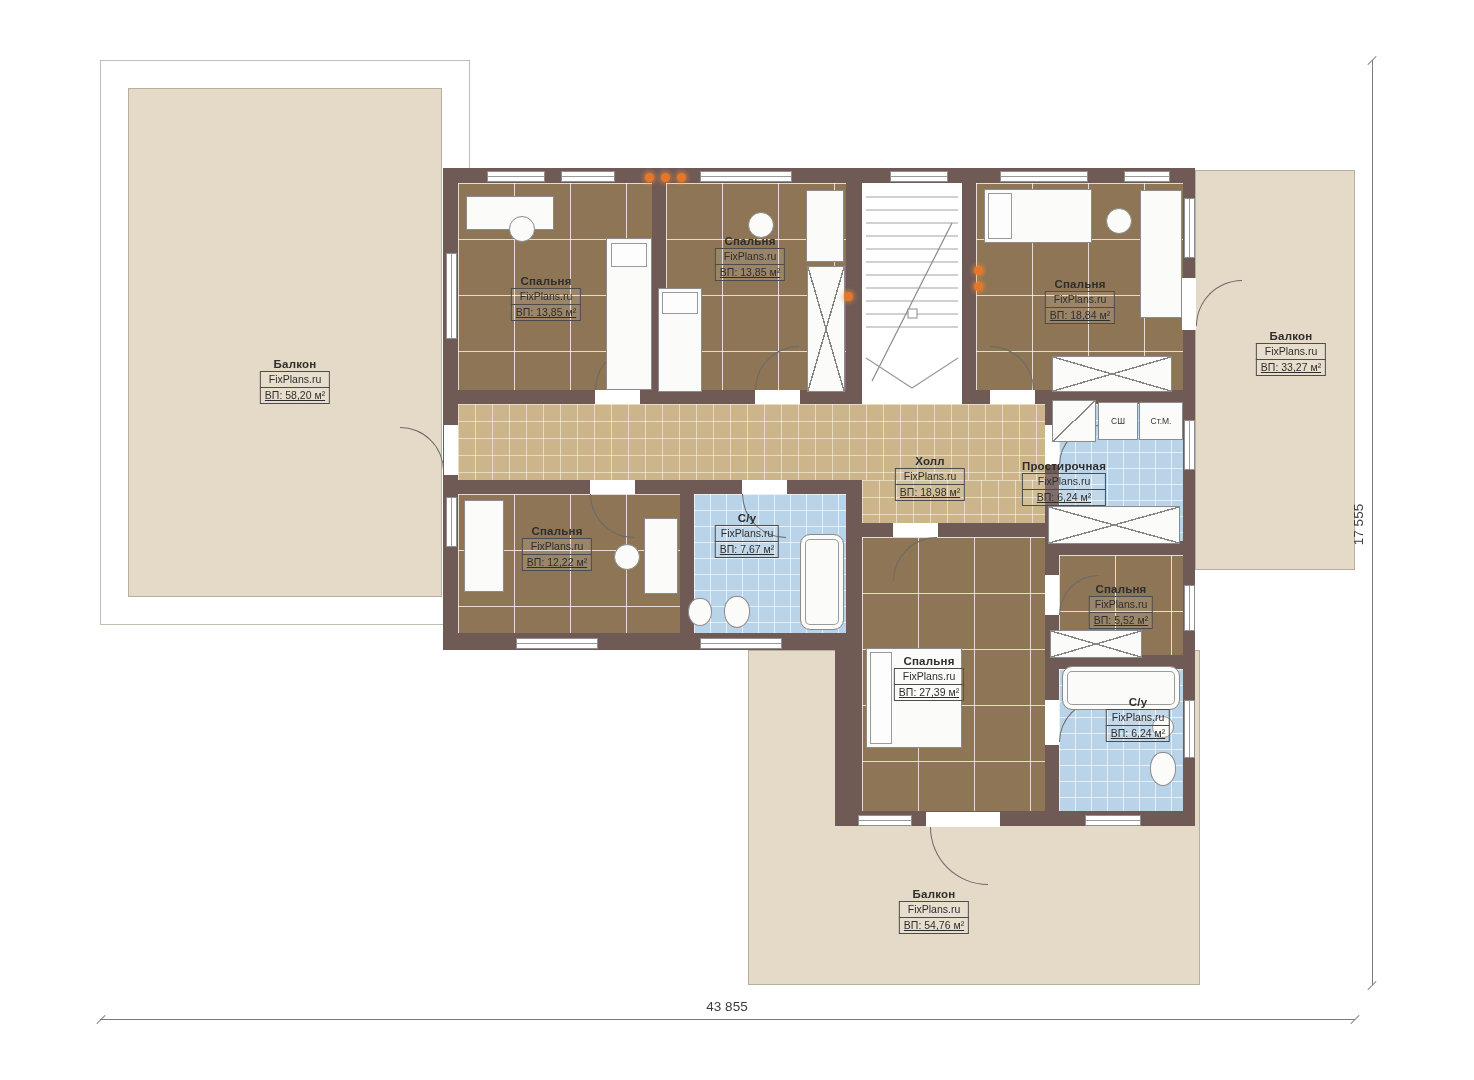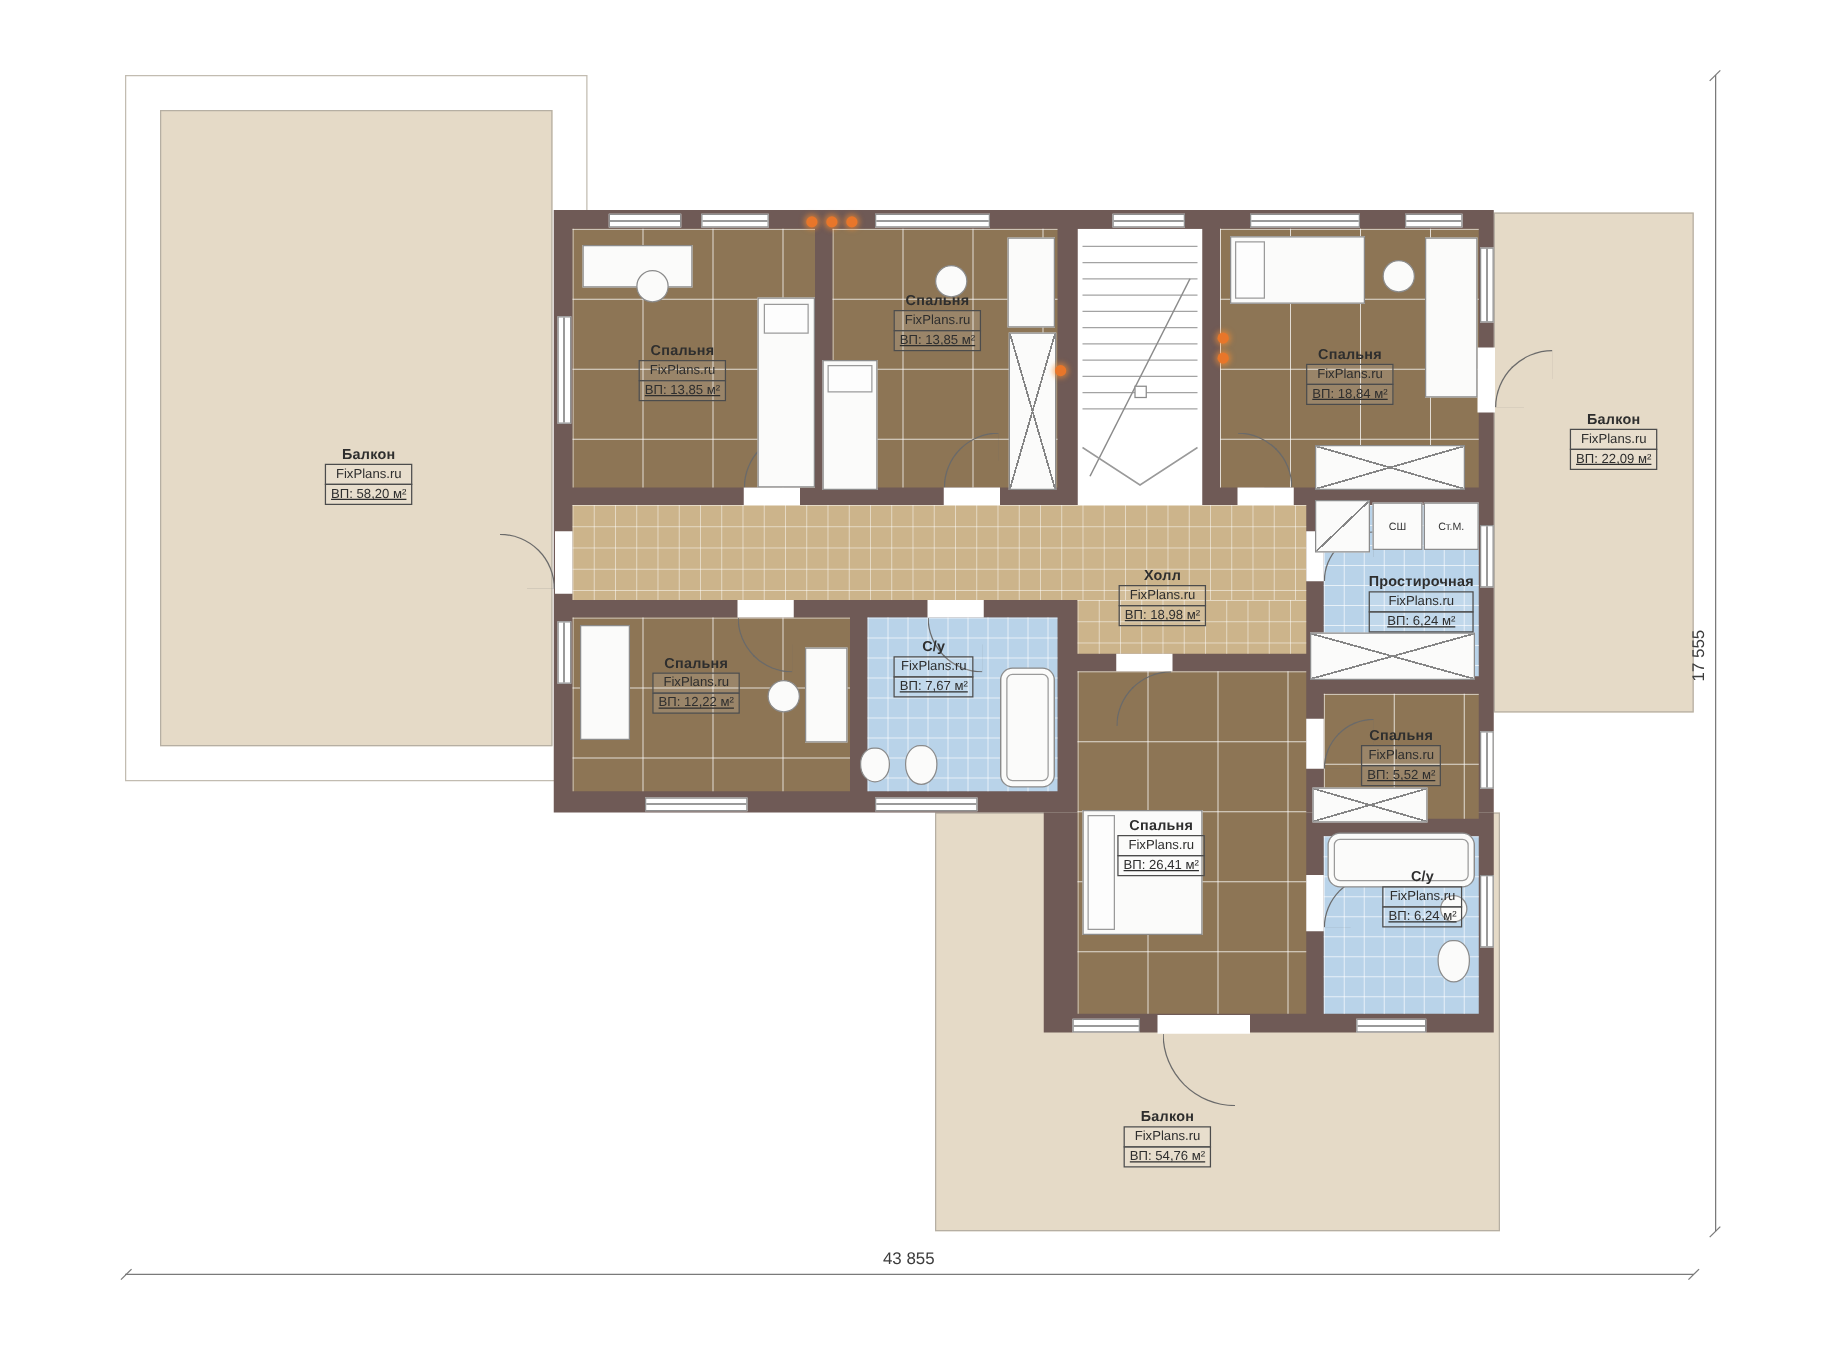--- a/index.html
+++ b/index.html
@@ -216,28 +216,28 @@
     <span class="bx">ВП: 13,85 м²</span>
   </div>
   <div class="rlabel" style="left:1080px;top:278px;">
     <div class="nm">Спальня</div>
     <span class="bx">FixPlans.ru</span>
     <span class="bx">ВП: 18,84 м²</span>
   </div>
   <div class="rlabel" style="left:1291px;top:330px;">
     <div class="nm">Балкон</div>
     <span class="bx">FixPlans.ru</span>
-    <span class="bx">ВП: 22,09 м²</span>
+    <span class="bx">ВП: 33,27 м²</span>
   </div>
   <div class="rlabel" style="left:930px;top:455px;">
     <div class="nm">Холл</div>
     <span class="bx">FixPlans.ru</span>
     <span class="bx">ВП: 18,98 м²</span>
   </div>
-  <div class="rlabel" style="left:1137px;top:460px;text-align:center;">
+  <div class="rlabel" style="left:1064px;top:460px;text-align:center;">
     <div class="nm">Простирочная</div>
     <span class="bx">FixPlans.ru</span>
     <span class="bx">ВП: 6,24 м²</span>
   </div>
   <div class="rlabel" style="left:557px;top:525px;">
     <div class="nm">Спальня</div>
     <span class="bx">FixPlans.ru</span>
     <span class="bx">ВП: 12,22 м²</span>
   </div>
   <div class="rlabel" style="left:747px;top:512px;">
@@ -246,21 +246,21 @@
     <span class="bx">ВП: 7,67 м²</span>
   </div>
   <div class="rlabel" style="left:1121px;top:583px;">
     <div class="nm">Спальня</div>
     <span class="bx">FixPlans.ru</span>
     <span class="bx">ВП: 5,52 м²</span>
   </div>
   <div class="rlabel" style="left:929px;top:655px;">
     <div class="nm">Спальня</div>
     <span class="bx">FixPlans.ru</span>
-    <span class="bx">ВП: 26,41 м²</span>
+    <span class="bx">ВП: 27,39 м²</span>
   </div>
   <div class="rlabel" style="left:1138px;top:696px;">
     <div class="nm">С/у</div>
     <span class="bx">FixPlans.ru</span>
     <span class="bx">ВП: 6,24 м²</span>
   </div>
   <div class="rlabel" style="left:934px;top:888px;">
     <div class="nm">Балкон</div>
     <span class="bx">FixPlans.ru</span>
     <span class="bx">ВП: 54,76 м²</span>

